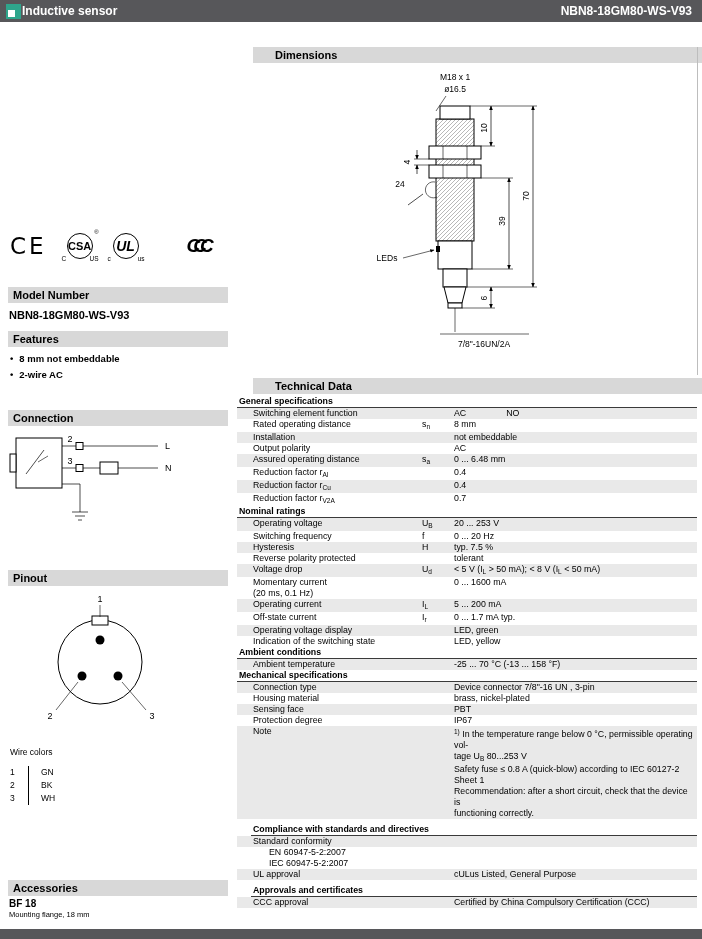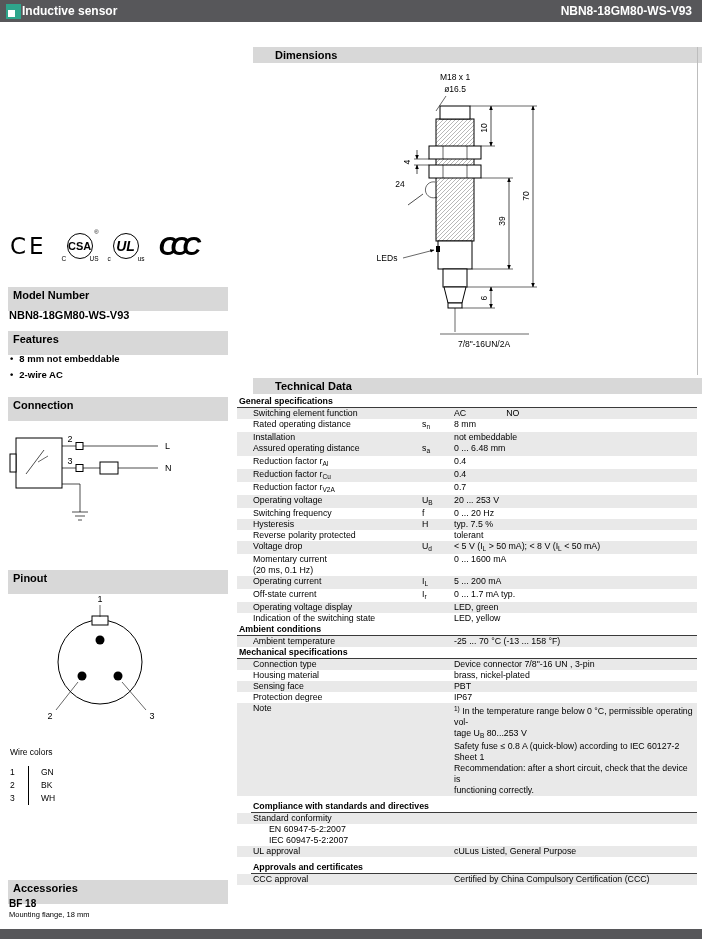--- a/index.html
+++ b/index.html
@@ -8,33 +8,33 @@
   .page { position:relative; width:702px; height:939px; background:#fff; overflow:hidden; }
 
   
   .topbar { position:absolute; top:0; left:0; width:702px; height:22px; background:#57575a; display:flex; align-items:center; }
   .brandsq { width:15px; height:15px; background:#2fa58c; margin-left:6px; position:relative; flex:0 0 auto; }
   .brandsq:after { content:""; position:absolute; left:2px; bottom:2px; width:7px; height:7px; background:#fff; }
   .ptitle { color:#fff; font-weight:bold; font-size:12px; margin-left:1px; }
   .pmodel { color:#fff; font-weight:bold; font-size:12px; margin-left:auto; margin-right:10px; }
 
   
-  .lbar { position:absolute; left:8px; width:220px; height:24px; background:#d8d8d8; font-weight:bold; font-size:11px; line-height:16px; padding-left:5px; }
+  .lbar { position:absolute; left:8px; width:220px; height:16px; background:#d8d8d8; font-weight:bold; font-size:11px; line-height:16px; padding-left:5px; }
   .rbar { position:absolute; left:253px; width:458px; height:16px; background:#d8d8d8; font-weight:bold; font-size:11px; line-height:16px; padding-left:22px; }
 
   
   .logos { position:absolute; left:10px; top:222px; width:216px; height:48px; display:flex; align-items:center; gap:20px; }
   .ce { font-size:23px; letter-spacing:3px; font-family:"DejaVu Sans", sans-serif; }
   .markwrap { position:relative; display:inline-block; }
   .mark-circle { display:inline-flex; width:26px; height:26px; border:1.6px solid #000; border-radius:50%; align-items:center; justify-content:center; font-weight:bold; font-size:11px; }
   .mark-circle.ul { font-size:14px; font-style:italic; }
   .mark-corner-bl { position:absolute; bottom:-3px; left:-5px; font-size:6.5px; }
   .mark-corner-br { position:absolute; bottom:-3px; right:-6px; font-size:6.5px; }
   .mark-reg { position:absolute; top:-4px; right:-6px; font-size:6px; }
-  .ccc { font-size:26px; font-weight:bold; font-style:italic; letter-spacing:-7px; padding-right:7px; }
+  .ccc { font-size:19px; font-weight:bold; font-style:italic; letter-spacing:-7px; padding-right:7px;margin-left:28px; }
 
   
   .model-val { position:absolute; left:9px; top:309px; font-size:11px; font-weight:bold; }
   .features-list { position:absolute; left:10px; top:351px; }
   .feature-item { font-size:9.5px; font-weight:bold; line-height:16px; }
   .feature-item:before { content:"\2022"; margin-right:6px; }
   .diagram { position:absolute; }
   .wirecolors { position:absolute; left:10px; top:747px; width:120px; }
   .wc-title { font-size:8.5px; margin-bottom:9px; }
   .wc-row { display:flex; font-size:8.5px; line-height:13px; }
@@ -97,21 +97,21 @@
 
   <div class="lbar" style="top:287px;">Model Number</div>
   <div class="model-val">NBN8-18GM80-WS-V93</div>
 
   <div class="lbar" style="top:331px;">Features</div>
   <div class="features-list">
       <div class="feature-item">8 mm not embeddable</div>
       <div class="feature-item">2-wire AC</div>
     </div>
 
-  <div class="lbar" style="top:397px;">Connection</div>
+  <div class="lbar" style="top:410px;">Connection</div>
   <svg class="diagram" style="left:8px; top:422px;" width="215" height="118" viewBox="0 0 215 118">
     <rect x="8" y="16" width="46" height="50" class="part"></rect>
     <rect x="2" y="32" width="6" height="18" class="part"></rect>
     <line x1="18" y1="52" x2="36" y2="28" class="dim"></line>
     <line x1="30" y1="40" x2="40" y2="34" class="thin"></line>
     <line x1="54" y1="24" x2="150" y2="24" class="dim"></line>
     <rect x="68" y="20.5" width="7" height="7" class="part"></rect>
     <text x="62" y="20" text-anchor="middle" class="ctxt">2</text>
     <text x="157" y="27" class="ctxt">L</text>
     <line x1="54" y1="46" x2="92" y2="46" class="dim"></line>
@@ -248,40 +248,46 @@
       <div class="td-row">
         <div class="cell-label">Rated operating distance</div>
         <div class="cell-sym">s<sub>n</sub></div>
         <div class="cell-val">8 mm</div>
       </div>
       <div class="td-row shade">
         <div class="cell-label">Installation</div>
         <div class="cell-sym"></div>
         <div class="cell-val">not embeddable</div>
       </div>
+      <div class="td-row">
+        <div class="cell-label">Output polarity</div>
+        <div class="cell-sym"></div>
+        <div class="cell-val">AC</div>
+      </div>
       <div class="td-row shade">
         <div class="cell-label">Assured operating distance</div>
         <div class="cell-sym">s<sub>a</sub></div>
         <div class="cell-val">0 ... 6.48 mm</div>
       </div>
       <div class="td-row">
         <div class="cell-label">Reduction factor r<sub>Al</sub></div>
         <div class="cell-sym"></div>
         <div class="cell-val">0.4</div>
       </div>
       <div class="td-row shade">
         <div class="cell-label">Reduction factor r<sub>Cu</sub></div>
         <div class="cell-sym"></div>
         <div class="cell-val">0.4</div>
       </div>
       <div class="td-row">
         <div class="cell-label">Reduction factor r<sub>V2A</sub></div>
         <div class="cell-sym"></div>
         <div class="cell-val">0.7</div>
       </div>
+      <div class="td-row td-section">Nominal ratings</div>
       <div class="td-row shade">
         <div class="cell-label">Operating voltage</div>
         <div class="cell-sym">U<sub>B</sub></div>
         <div class="cell-val">20 ... 253 V</div>
       </div>
       <div class="td-row">
         <div class="cell-label">Switching frequency</div>
         <div class="cell-sym">f</div>
         <div class="cell-val">0 ... 20 Hz</div>
       </div>

